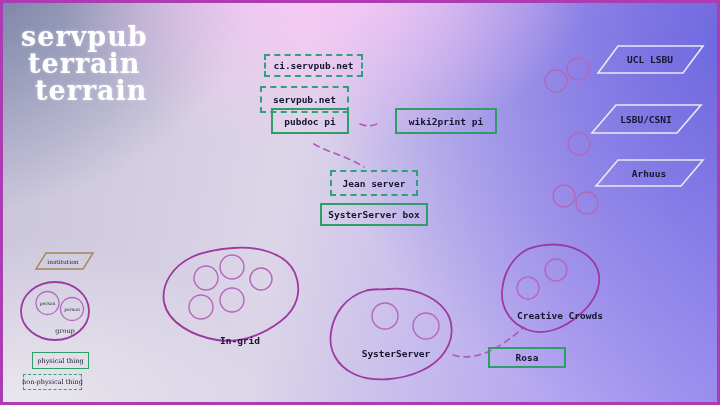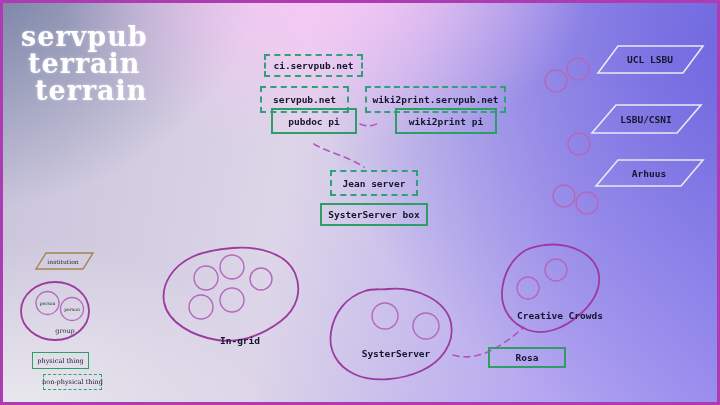--- a/index.html
+++ b/index.html
@@ -94,35 +94,34 @@
   </svg>
 
   <div class="title">
     <div class="l1">servpub</div>
     <div class="l2">terrain</div>
     <div class="l3">terrain</div>
   </div>
 
   <div class="box dashed" style="left:261px;top:51px;width:99px;height:23px;">ci.servpub.net</div>
   <div class="box dashed" style="left:257px;top:83px;width:89px;height:27px;">servpub.net</div>
-  <div class="box dashed" style="left:362px;top:83px;width:141px;height:27px;">wiki2print.servpub.net</div>
-  <div class="box solid" style="left:268px;top:105px;width:86px;height:26px;">pubdoc pi</div>
+  <div class="box solid" style="left:268px;top:105px;width:78px;height:26px;">pubdoc pi</div>
   <div class="box solid" style="left:392px;top:105px;width:102px;height:26px;">wiki2print pi</div>
   <div class="box dashed" style="left:327px;top:167px;width:88px;height:26px;">Jean server</div>
   <div class="box solid" style="left:317px;top:200px;width:108px;height:23px;">SysterServer box</div>
   <div class="box solid" style="left:485px;top:344px;width:78px;height:21px;">Rosa</div>
 
   <span class="mlabel" style="left:647px;top:56px;">UCL LSBU</span>
   <span class="mlabel" style="left:643px;top:116px;">LSBU/CSNI</span>
   <span class="mlabel" style="left:646px;top:170px;">Arhuus</span>
 
   <span class="mlabel" style="left:237px;top:326px;margin-top:11px;">In-grid</span>
   <span class="mlabel" style="left:389px;top:350px;padding-left:8px;">SysterServer</span>
   <span class="mlabel" style="left:557px;top:312px;">Creative Crowds</span>
 
   <div class="box solid" style="left:29px;top:349px;width:57px;height:17px;border-width:1.5px;font-family:'DejaVu Serif',serif;font-weight:normal;font-size:6.5px;">physical thing</div>
-  <div class="box dashed" style="left:40px;top:371px;width:59px;height:16px;border-width:1.5px;font-family:'DejaVu Serif',serif;font-weight:normal;font-size:6.5px;">non-physical thing</div>
+  <div class="box dashed" style="left:20px;top:371px;width:59px;height:16px;border-width:1.5px;font-family:'DejaVu Serif',serif;font-weight:normal;font-size:6.5px;">non-physical thing</div>
   <span class="llabel" style="left:60px;top:258px;font-size:6px;">institution</span>
   <span class="llabel" style="left:44.5px;top:300px;font-size:4.5px;">person</span>
   <span class="llabel" style="left:69px;top:306px;font-size:4.5px;">person</span>
   <span class="llabel" style="left:62px;top:328px;font-size:6.5px;">group</span>
 
 </div>
 
 </body></html>

